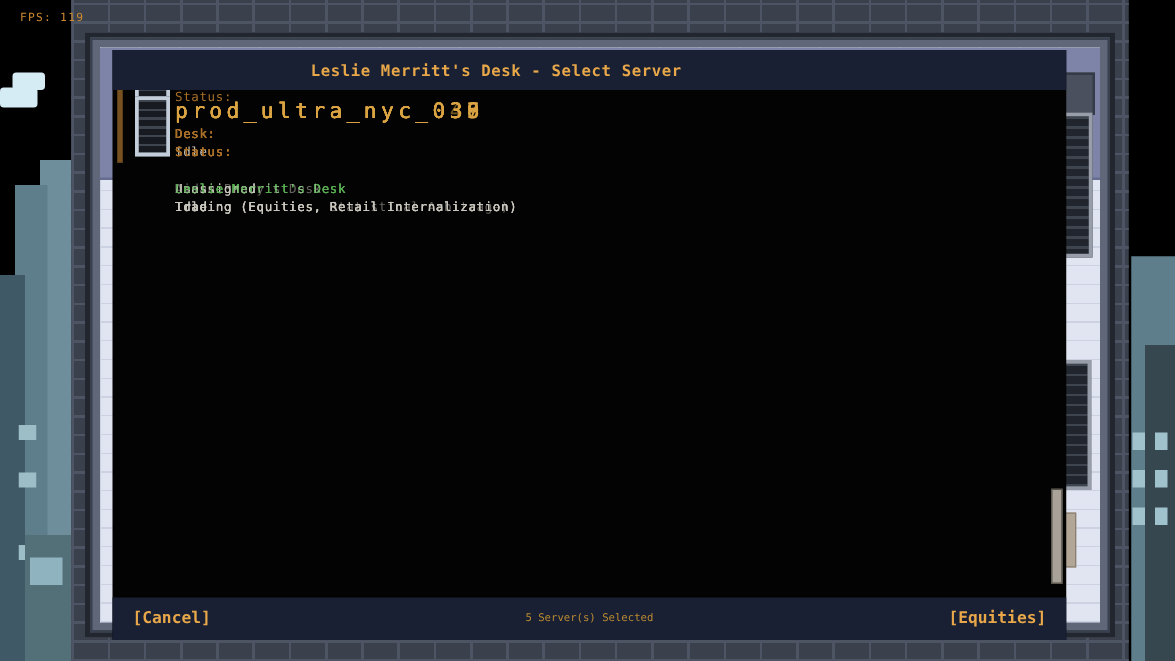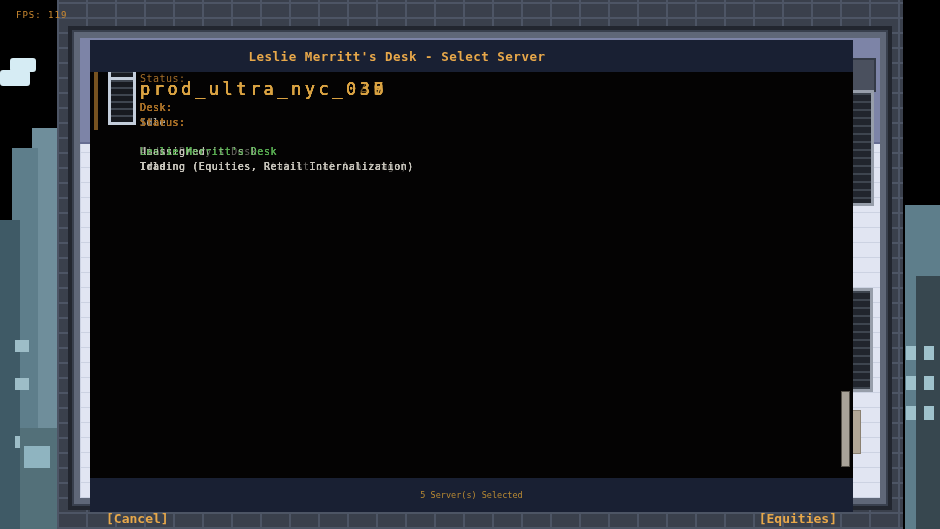--- a/index.html
+++ b/index.html
@@ -49,21 +49,21 @@
   .dialog{left:90px;top:40px;width:763px;height:472px;background:#040303;}
   .dlg-header{left:0;top:0;width:763px;height:32px;background:#192033;}
   .dlg-title{
     left:0;top:0;width:614px;height:32px;line-height:33px;text-align:center;
     color:#e8a84a;font-size:12.5px;font-weight:bold;letter-spacing:.5px;position:absolute;
   }
   .dlg-body{left:0;top:32px;width:763px;height:406px;overflow:hidden;}
   .dlg-footer{
     left:0;top:438px;width:763px;height:34px;background:#192033;
   }
-  .btn{font-size:13px;font-weight:bold;color:#e8a84a;top:9px;cursor:default;margin-top:24px;}
+  .btn{font-size:13px;font-weight:bold;color:#e8a84a;top:9px;cursor:default;}
   .btn-cancel{left:16px;}
   .btn-continue{right:16px;}
   .sel-count{
     left:50%;top:12px;transform:translateX(-50%);
     font-size:8.5px;color:#b98a33;white-space:nowrap;
   }
 
   
   .row{
     position:relative;display:block;

